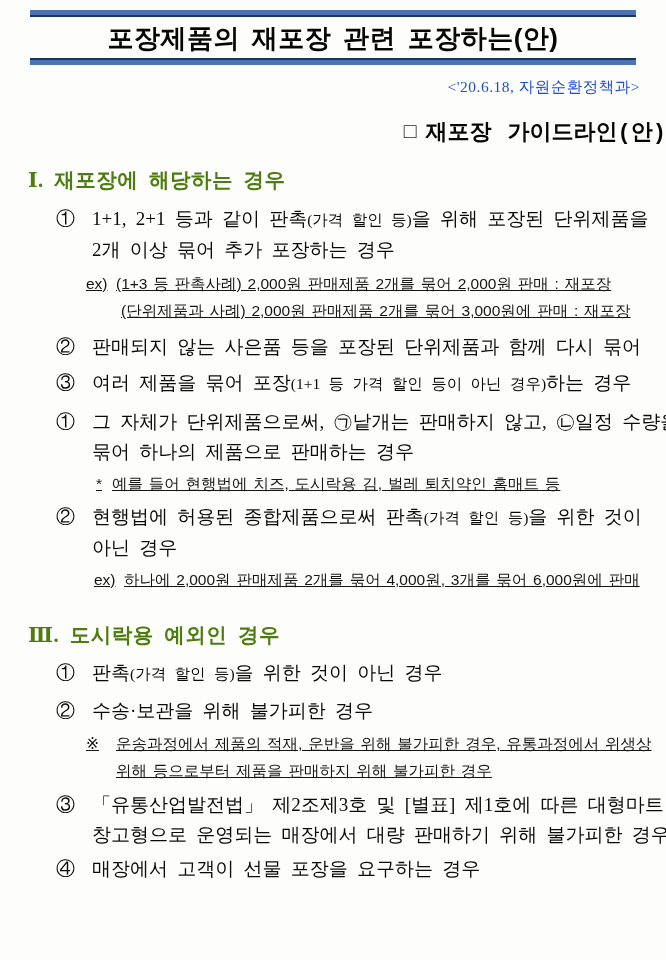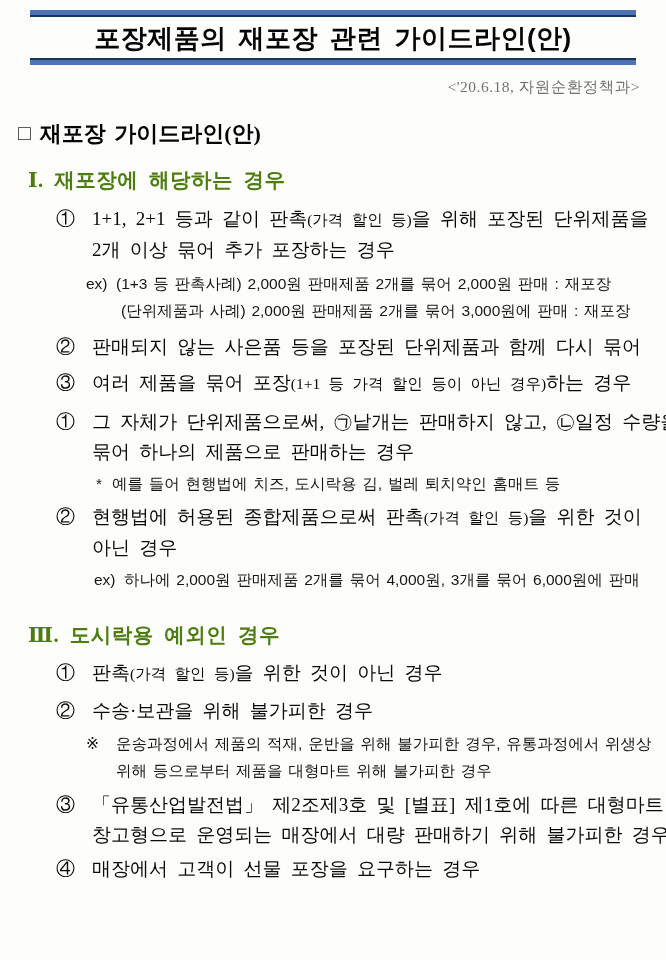--- a/index.html
+++ b/index.html
@@ -12,61 +12,61 @@
   .title-block { margin:10px 30px 0 30px; }
   .rule { width:100%; }
   .rule .blue { height:5px; background:#4e73b5; }
   .rule .dark { height:2px; background:#17375d; }
   .title-text {
     text-align:center; font-family:"Liberation Sans","DejaVu Sans",sans-serif;
     font-weight:bold; font-size:26px; line-height:34px; padding:4px 0 3px 0;
     letter-spacing:0.5px; word-spacing:4px; color:#060606;
   }
   
-  .date-note { text-align:right; margin:12px 26px 0 0; font-size:15.5px; letter-spacing:0.5px; color:#737373; }
+  .date-note { text-align:right; margin:12px 26px 0 0; font-size:15.5px; letter-spacing:0.5px; color:#1d4ed8; }
   
   .doc-heading {
-    margin:22px 0 0 18px; font-family:Liberation Serif, serif;
-    font-weight:bold; font-size:22px; line-height:28px; color:#050505; word-spacing:3px;
+    margin:22px 0 0 18px; font-family:Liberation Mono, monospace;
+    font-weight:bold; font-size:22px; line-height:28px; color:#050505; word-spacing:3px;text-align:right;
   }
   .doc-heading .sq { font-weight:normal; font-size:21px; margin-right:9px; color:#2a2a2a; position:relative; top:-1px; }
   
   .sec-heading {
     margin-left:28px; font-weight:bold; font-size:20.5px; line-height:29px;
     letter-spacing:0.5px; word-spacing:5px; color:#4d7c0f;
   }
   
   .item {
     display:flex; margin-left:56px; margin-right:14px;
     font-size:19px; line-height:30px; word-spacing:4.5px; color:#0a0a0a;
   }
   .item .marker { flex:none; width:36px; }
   .item .sm { font-size:15.5px; }
   
   .note {
     display:flex; margin-left:86px; margin-right:15px;
     font-family:"Liberation Sans","DejaVu Sans",sans-serif;
-    font-size:15.5px; line-height:27px; word-spacing:1.5px; color:#151515;
+    font-size:15.5px; line-height:27px; word-spacing:1.5px; color:#151515;text-decoration:underline;
   }
   .note .marker { flex:none; width:30px; }
   .note.star { margin-left:96px; }
   .note.star .marker { width:16px; }
   .line { white-space:nowrap; }
 </style>
 </head>
 <body>
 
 <div class="page">
 
   <div class="title-block">
     <div class="rule">
       <div class="blue"></div>
       <div class="dark"></div>
     </div>
-    <div class="title-text">포장제품의 재포장 관련 가이드라인(안)</div>
+    <div class="title-text">포장제품의 재포장 관련 포장하는(안)</div>
     <div class="rule">
       <div class="dark"></div>
       <div class="blue"></div>
     </div>
   </div>
 
   <div class="date-note">&lt;'20.6.18, 자원순환정책과&gt;</div>
 
   <div class="doc-heading">
     <span class="sq">□</span><span>재포장 가이드라인(안)</span>
@@ -148,21 +148,21 @@
     <span class="marker">②</span>
     <div class="itext">
       <div class="line">수송·보관을 위해 불가피한 경우</div>
     </div>
   </div>
 
   <div class="note" style="margin-top:4px;">
     <span class="marker">※</span>
     <div>
       <div class="line">운송과정에서 제품의 적재, 운반을 위해 불가피한 경우, 유통과정에서 위생상</div>
-      <div class="line">위해 등으로부터 제품을 대형마트 위해 불가피한 경우</div>
+      <div class="line">위해 등으로부터 제품을 판매하지 위해 불가피한 경우</div>
     </div>
   </div>
 
   <div class="item" style="margin-top:6px;">
     <span class="marker">③</span>
     <div class="itext">
       <div class="line">「유통산업발전법」 제2조제3호 및 [별표] 제1호에 따른 대형마트 중</div>
       <div class="line">창고형으로 운영되는 매장에서 대량 판매하기 위해 불가피한 경우</div>
     </div>
   </div>

